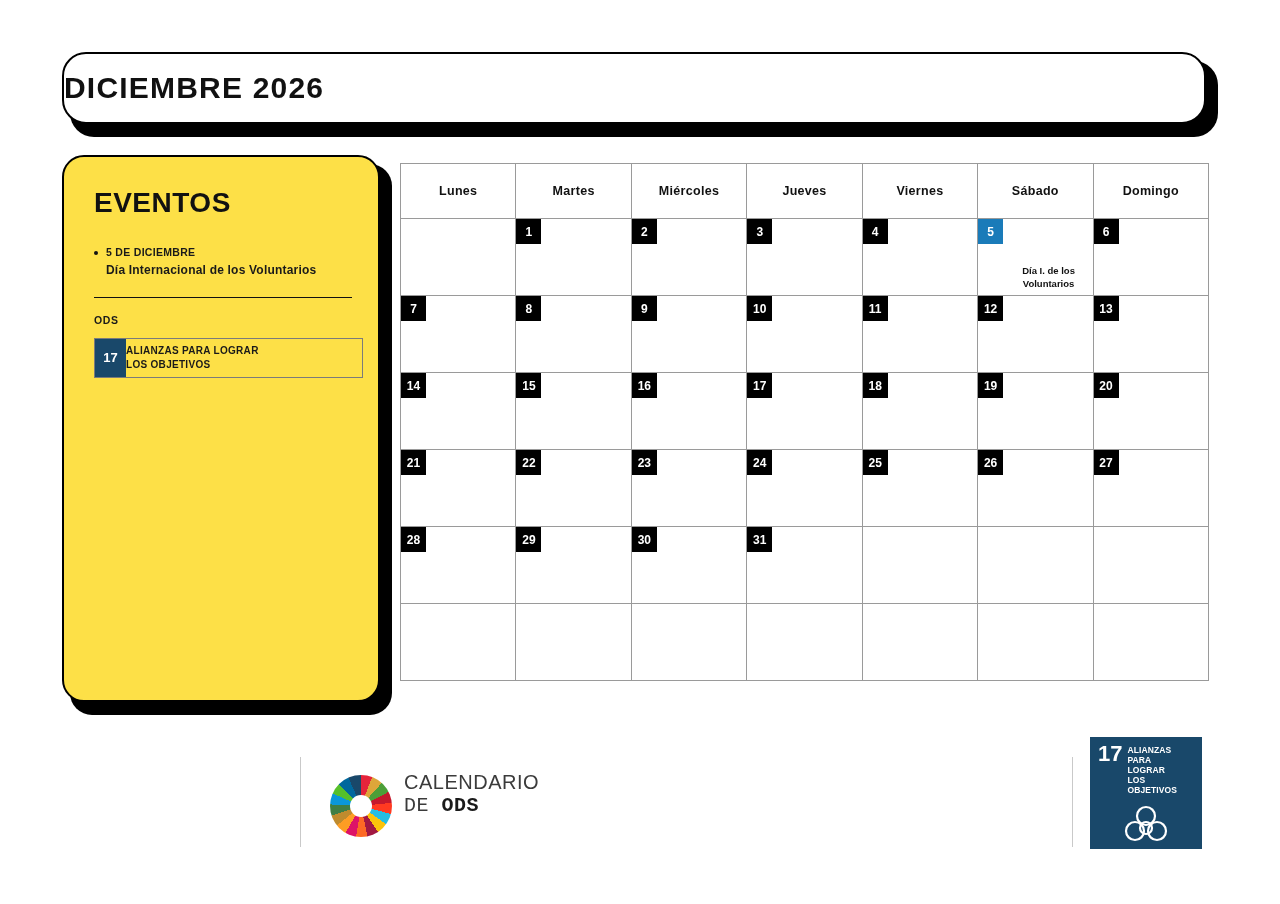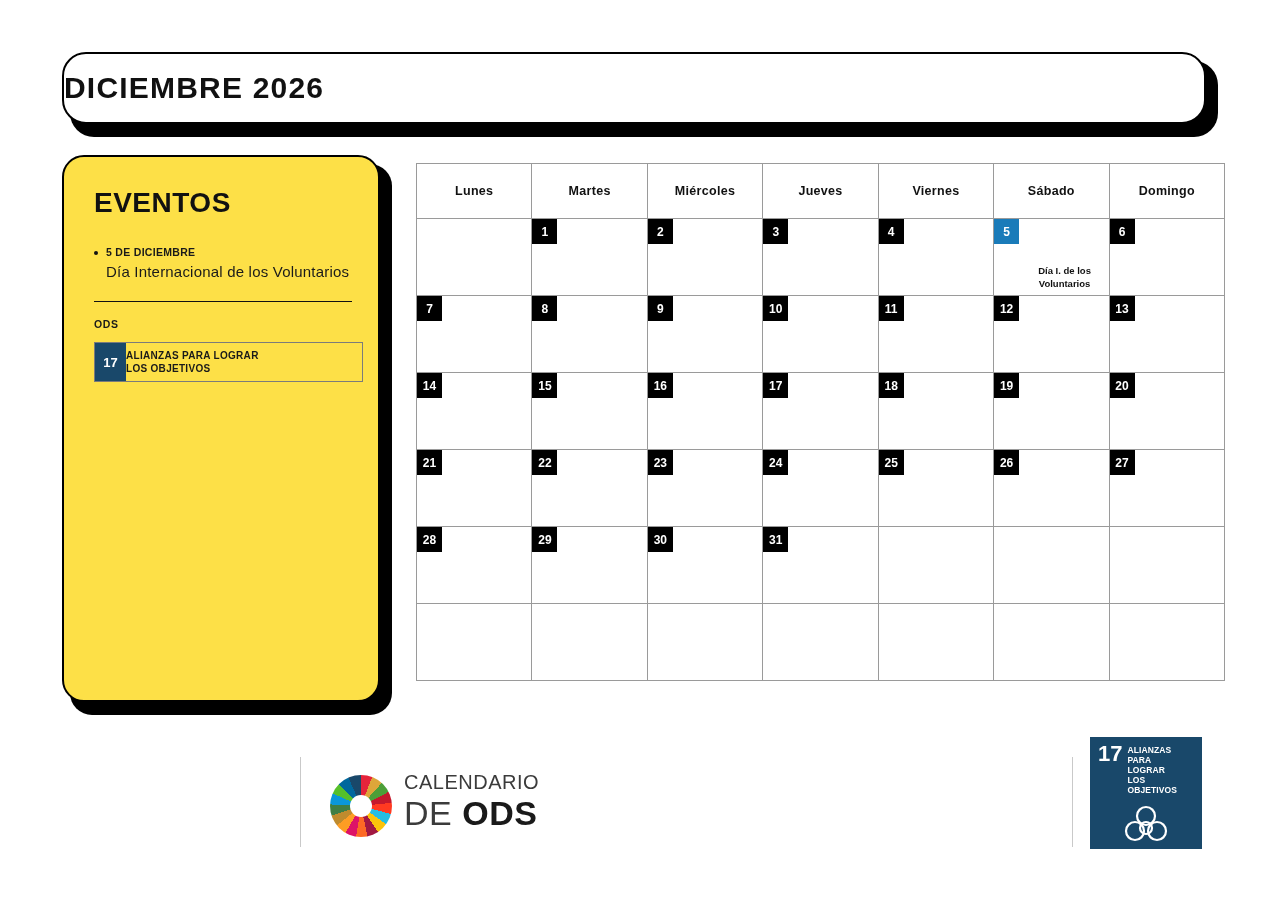--- a/index.html
+++ b/index.html
@@ -105,22 +105,22 @@
     flex: 0 0 auto;
   }
   .event-texts { line-height: 1.5; }
   .event-date {
     font-size: 10.5px;
     font-weight: bold;
     letter-spacing: 0.3px;
     display: block;
   }
   .event-name {
-    font-size: 15px;
-    font-weight: normal;
+    font-size: 12px;
+    font-weight: bold;
     letter-spacing: 0.2px;
     display: block;
   }
   .divider {
     border: none;
     border-top: 1.5px solid #111;
     margin: 14px 0 16px 0;
   }
   .ods-label {
     font-size: 10.5px;
@@ -153,21 +153,21 @@
     padding-left: 0;
     font-size: 10px;
     font-weight: bold;
     letter-spacing: 0.3px;
     line-height: 1.35;
   }
 
   
   .calendar {
     position: absolute;
-    left: 416px;
+    left: 400px;
     top: 163px;
     width: 809px;
     border-collapse: collapse;
     table-layout: fixed;
   }
   .calendar th {
     height: 52px;
     border: 1px solid #9a9a9a;
     font-size: 12.5px;
     font-weight: bold;
@@ -287,23 +287,24 @@
     left: 404px;
     top: 36px;
     line-height: 1.15;
   }
   .cal-line1 {
     font-size: 20px;
     letter-spacing: 0.5px;
     color: #3b3b3b;
   }
   .cal-line2 {
-    font-size: 34px;
+    font-size: 20px;
     letter-spacing: 0.5px;
     color: #3b3b3b;
+    font-family: Liberation Mono, monospace;
   }
   .cal-line2 b { font-weight: bold; color: #1a1a1a; }
 
   .sdg-tile {
     position: absolute;
     left: 1090px;
     top: 2px;
     width: 112px;
     height: 112px;
     background: #19486A;

